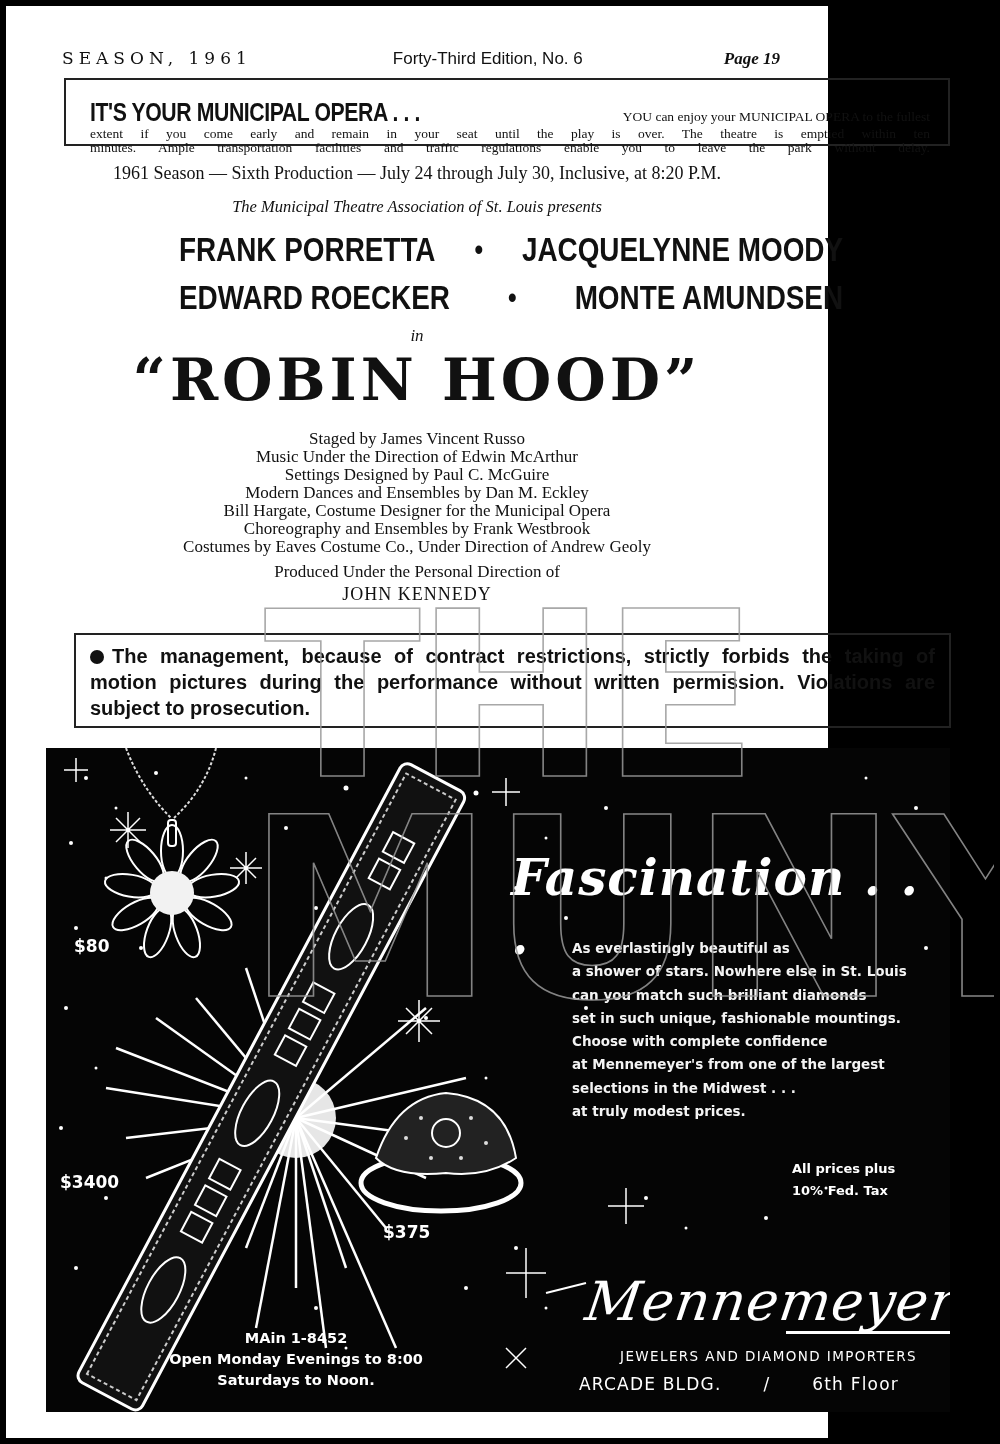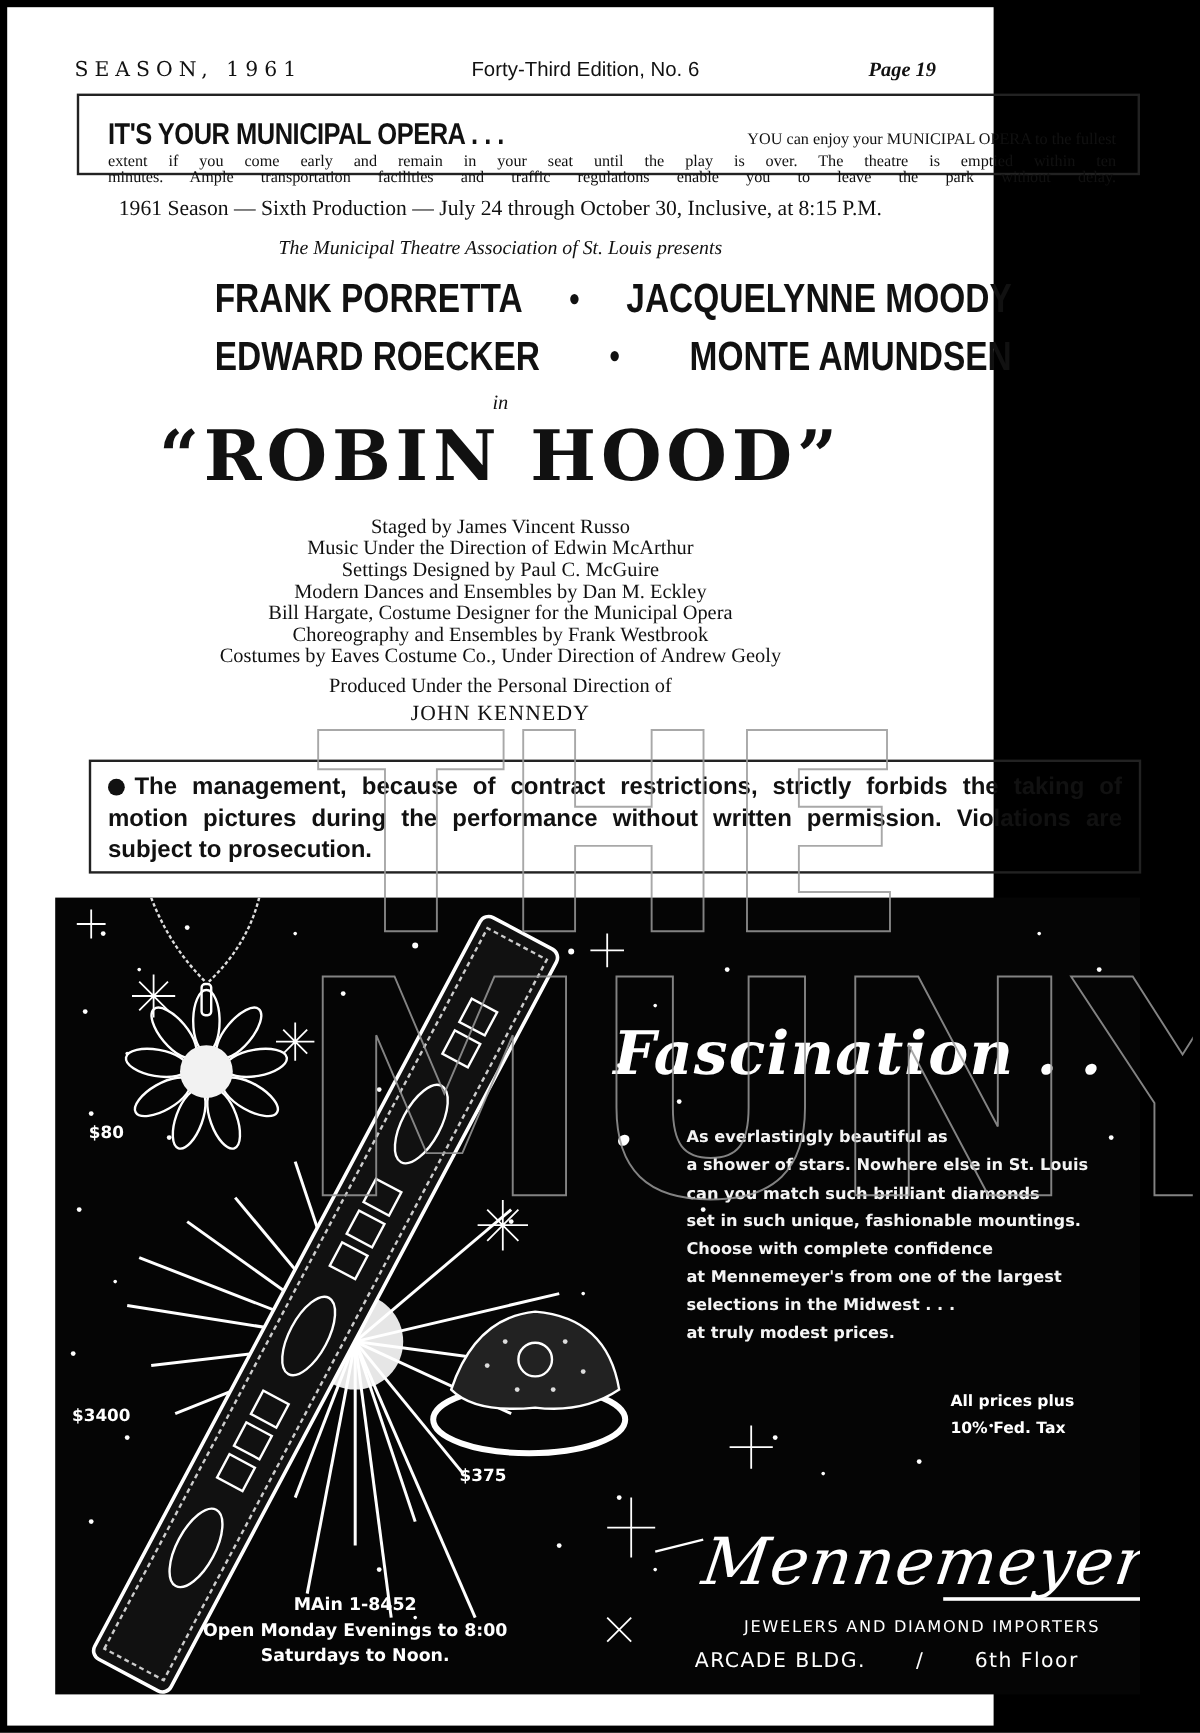--- a/index.html
+++ b/index.html
@@ -59,21 +59,21 @@
   .ad svg.art { position: absolute; left: 0; top: 0; }
   .fascination {
     position: absolute; left: 465px; top: 100px; font-family: "DejaVu Serif", serif; font-style: italic; font-weight: bold;
     font-size: 50px; color: #fff; letter-spacing: 1px;
   }
   .ad-copy {
     position: absolute; left: 526px; top: 189px; font-family: "DejaVu Sans", sans-serif; font-weight: bold;
     font-size: 13.5px; line-height: 23.3px; color: #f4f4f4;
   }
   .tax { position: absolute; left: 746px; top: 410px; font-family: "DejaVu Sans", sans-serif; font-weight: bold; font-size: 13px; line-height: 22px; text-align: left; }
-  .price { position: absolute; font-family: "DejaVu Sans", sans-serif; font-weight: bold; font-size: 14px; color: #fff; }
+  .price { position: absolute; font-family: "DejaVu Sans", sans-serif; font-weight: bold; font-size: 17px; color: #fff; }
   .store-name {
     position: absolute; left: 540px; top: 522px; font-family: "DejaVu Serif", serif; font-style: italic;
     font-size: 54px; color: #fff; letter-spacing: 1px; transform: skewX(-8deg);
   }
   .store-underline { position: absolute; left: 740px; top: 583px; width: 164px; height: 3px; background: #fff; }
   .store-sub { position: absolute; left: 574px; top: 600px; font-family: "DejaVu Sans", sans-serif; font-size: 13.5px; letter-spacing: 1.4px; }
   .store-addr { position: absolute; left: 533px; top: 626px; width: 320px; display: flex; justify-content: space-between; font-family: "DejaVu Sans", sans-serif; font-size: 17px; letter-spacing: 1.2px; }
   .hours { position: absolute; left: 120px; top: 580px; width: 260px; text-align: center; font-family: "DejaVu Sans", sans-serif; font-weight: bold; font-size: 14.5px; line-height: 21px; }
 
   .watermark { position: absolute; left: 0; top: 0; pointer-events: none; }
@@ -91,21 +91,21 @@
 
   <div class="muni-box">
     <div class="muni-first">
       <span class="muni-title">IT'S YOUR MUNICIPAL OPERA . . .</span>
       <span class="muni-first-rest">YOU can enjoy your MUNICIPAL OPERA to the fullest</span>
     </div>
     <div class="muni-line">extent if you come early and remain in your seat until the play is over. The theatre is emptied within ten</div>
     <div class="muni-line">minutes. Ample transportation facilities and traffic regulations enable you to leave the park without delay.</div>
   </div>
 
-  <div class="center season-line">1961 Season — Sixth Production — July 24 through October 30, Inclusive, at 8:15 P.M.</div>
+  <div class="center season-line">1961 Season — Sixth Production — July 24 through July 30, Inclusive, at 8:20 P.M.</div>
   <div class="center presents">The Municipal Theatre Association of St. Louis presents</div>
 
   <div class="cast-row cast-row-1">
     <span>FRANK PORRETTA</span>
     <span class="cast-dot">•</span>
     <span>JACQUELYNNE MOODY</span>
   </div>
   <div class="cast-row cast-row-2">
     <span>EDWARD ROECKER</span>
     <span class="cast-dot">•</span>

